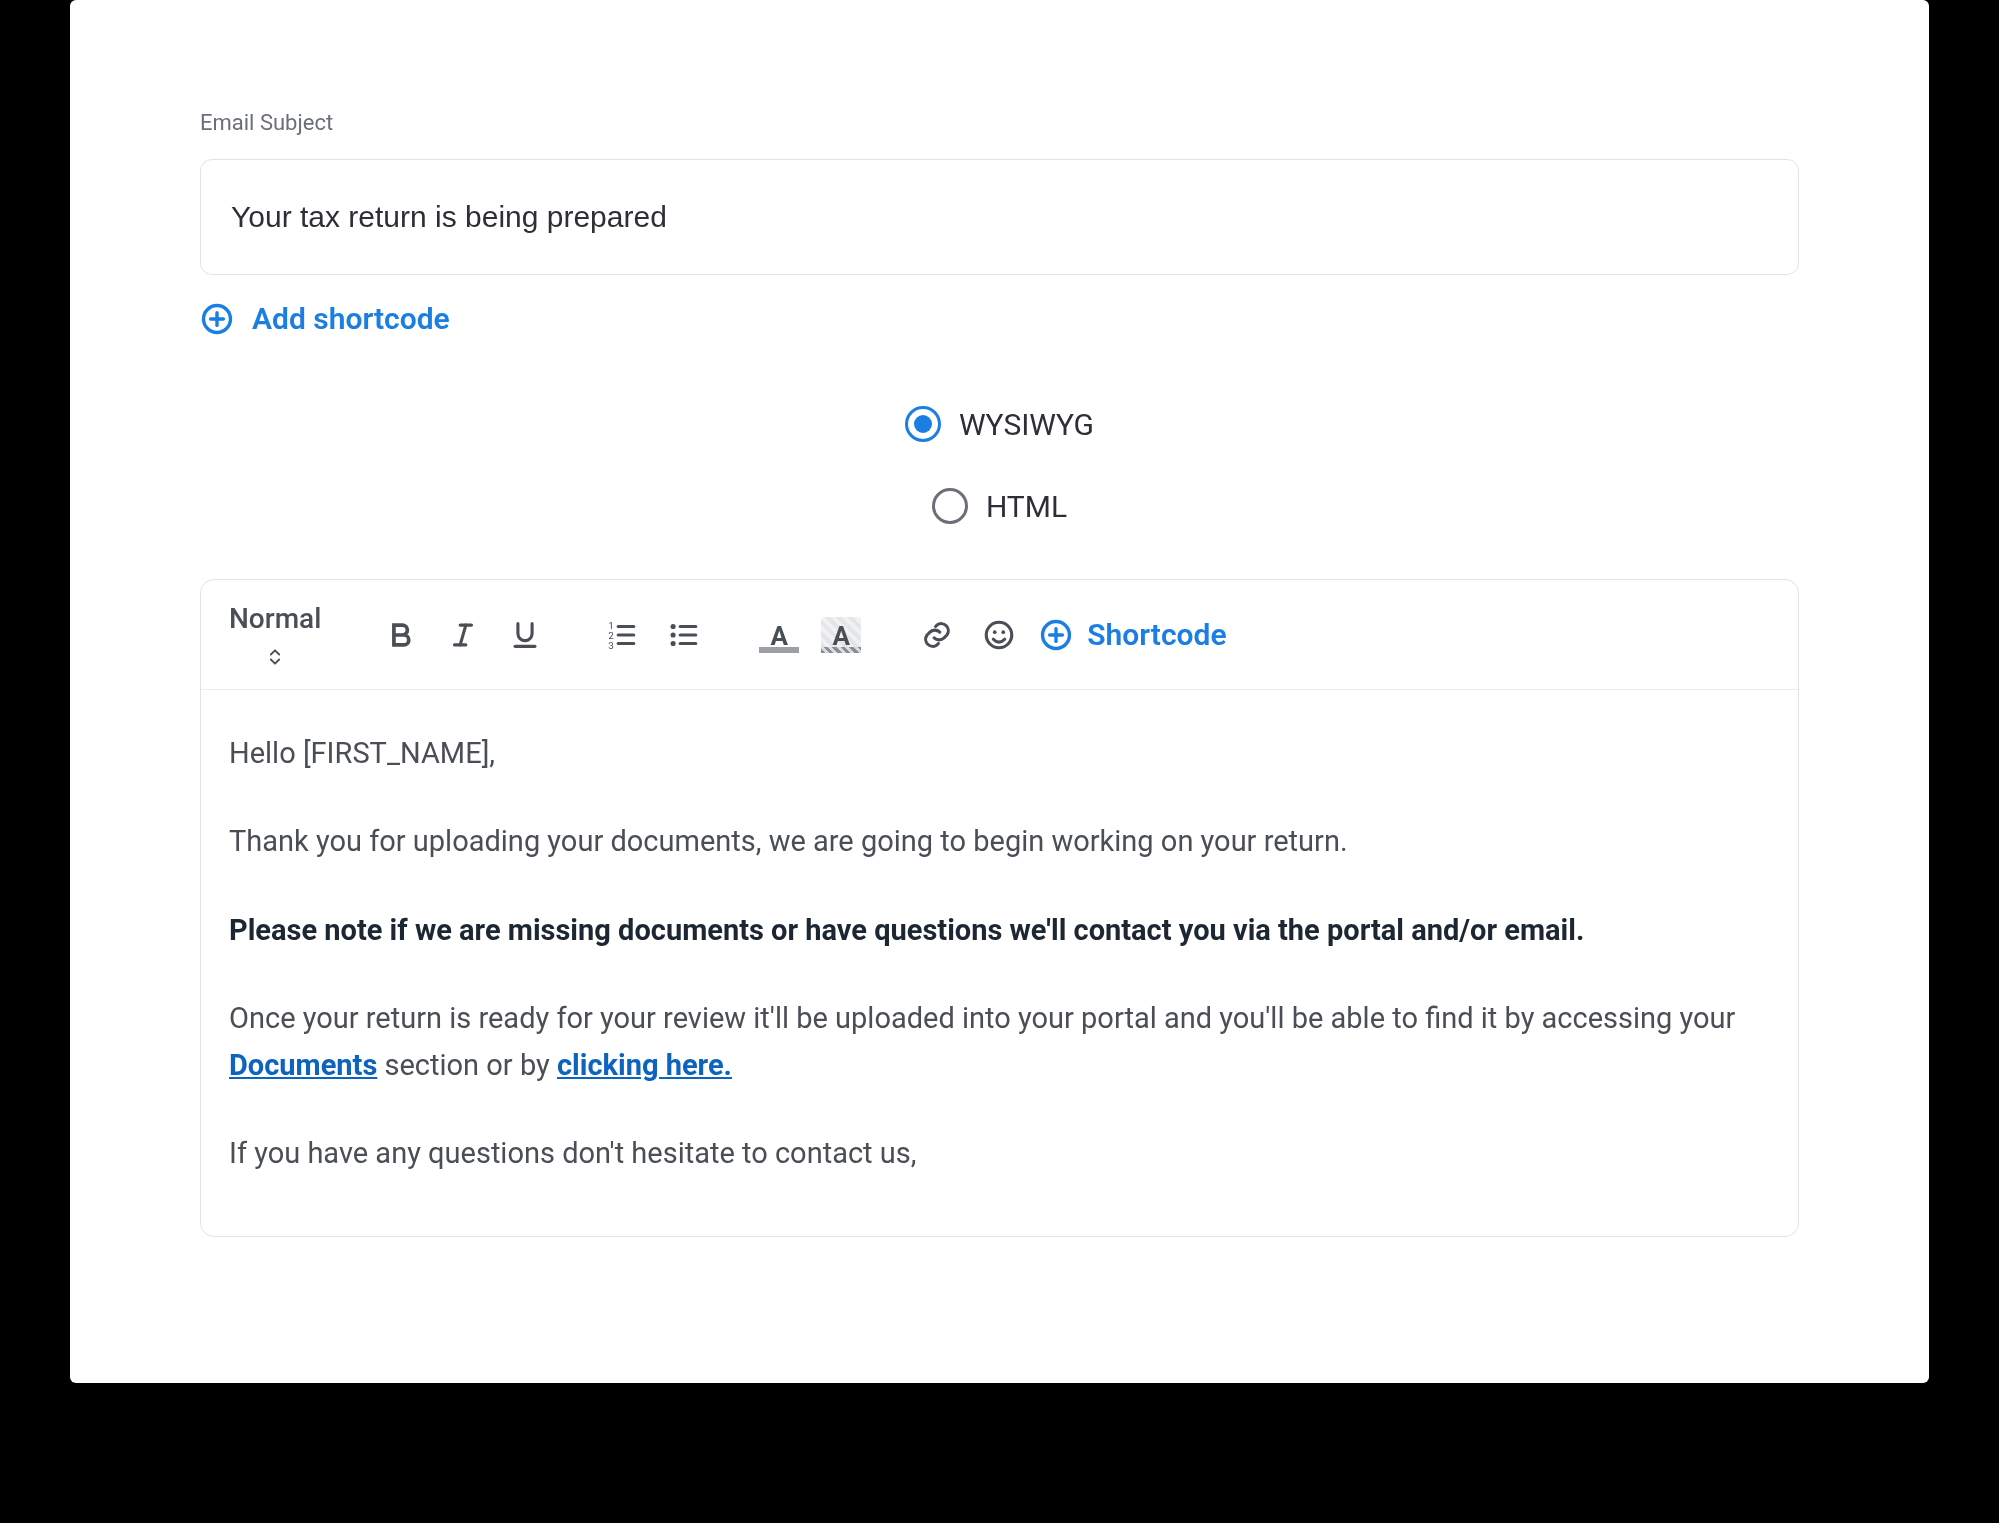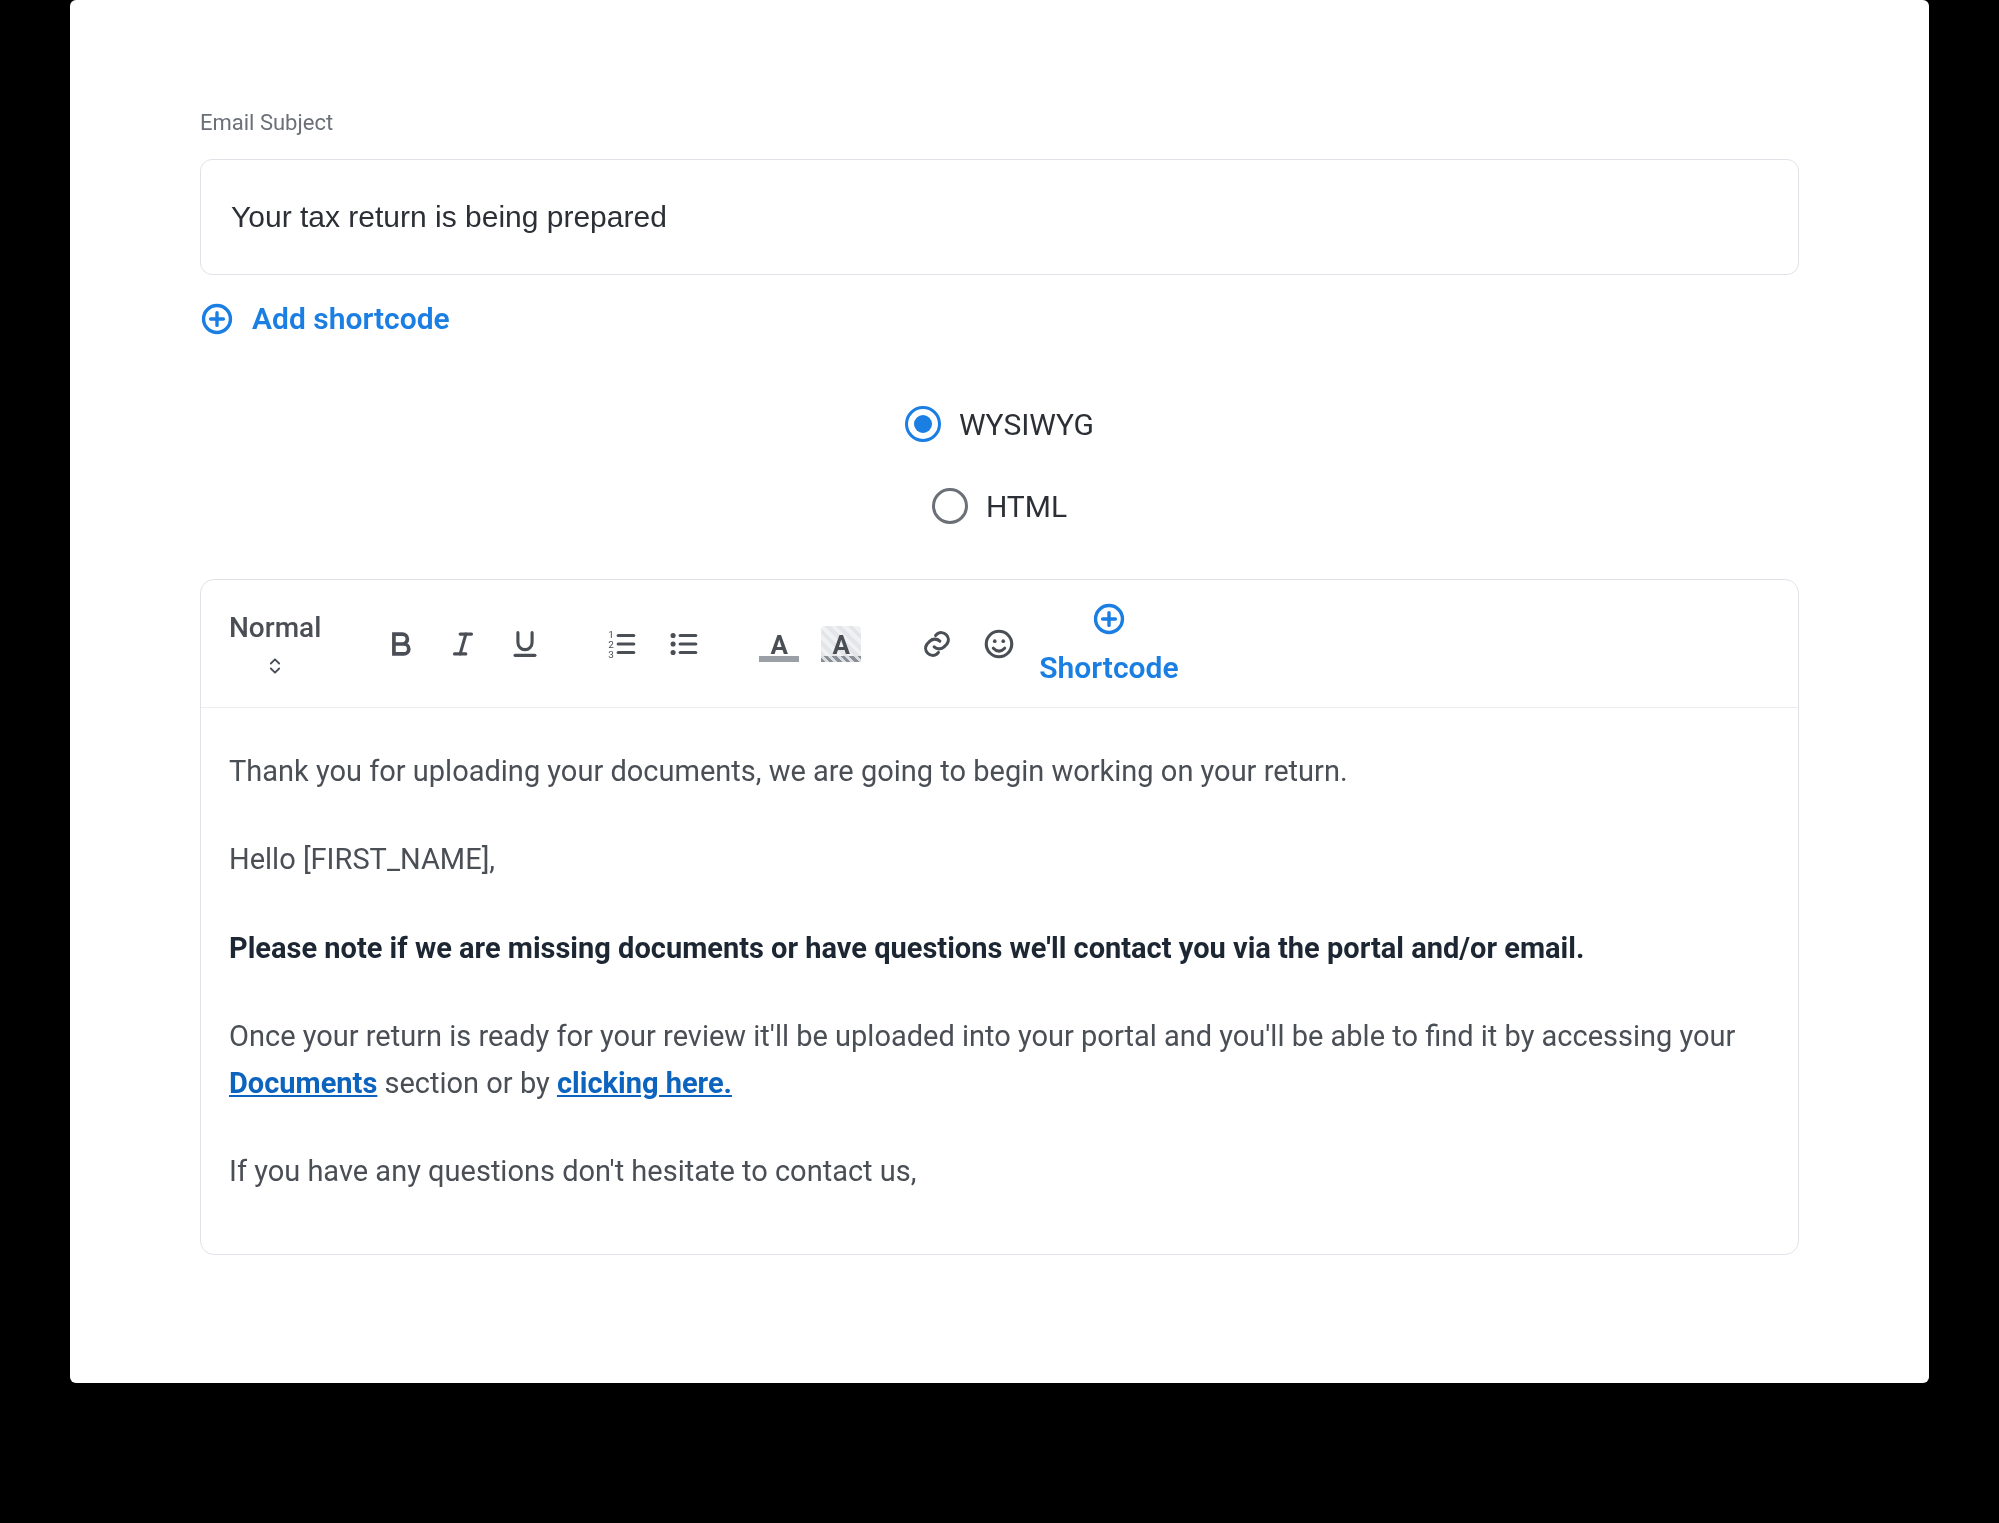--- a/index.html
+++ b/index.html
@@ -101,21 +101,21 @@
     color:var(--icon);
   }
   .tb-btn svg{width:34px;height:34px}
   .tb-format{
     display:flex;align-items:center;gap:12px;
     font-size:28px;color:var(--txt-soft);font-weight:500;
     cursor:pointer;padding:0 6px;flex-direction:column;
   }
   .tb-shortcode{
     display:flex;align-items:center;gap:14px;
-    color:var(--blue);font-size:30px;font-weight:600;cursor:pointer;flex-direction:column;
+    color:var(--blue);font-size:30px;font-weight:600;cursor:pointer;
   }
   .tb-shortcode .plus-circle{width:34px;height:34px;color:var(--blue)}
 
   .editor-body{
     padding:40px 28px 60px 28px;
     font-size:29px;
     line-height:1.6;
     color:var(--txt-soft);
   }
   .editor-body p{margin:0 0 42px 0}
@@ -277,23 +277,23 @@
             <line x1="7.5" y1="12" x2="16.5" y2="12" stroke="currentColor" stroke-width="2.4" stroke-linecap="round"></line>
           </svg>
           <span>Shortcode</span>
         </div>
       </div>
 
     </div>
 
     <div class="editor-body">
 
+      <p>Hello [FIRST_NAME],</p>
+
       <p>Thank you for uploading your documents, we are going to begin working on your return.</p>
-
-      <p>Hello [FIRST_NAME],</p>
 
       <p>
         <strong>Please note if we are missing documents or have questions we'll contact you via the portal and/or email.</strong>
       </p>
 
       <p>
         <span>Once your return is ready for your review it'll be uploaded into your portal and you'll be able to find it by accessing your </span><a href="#">Documents</a><span> section or by </span><a href="#">clicking here.</a>
       </p>
 
       <p style="margin-bottom:0">If you have any questions don't hesitate to contact us,</p>

